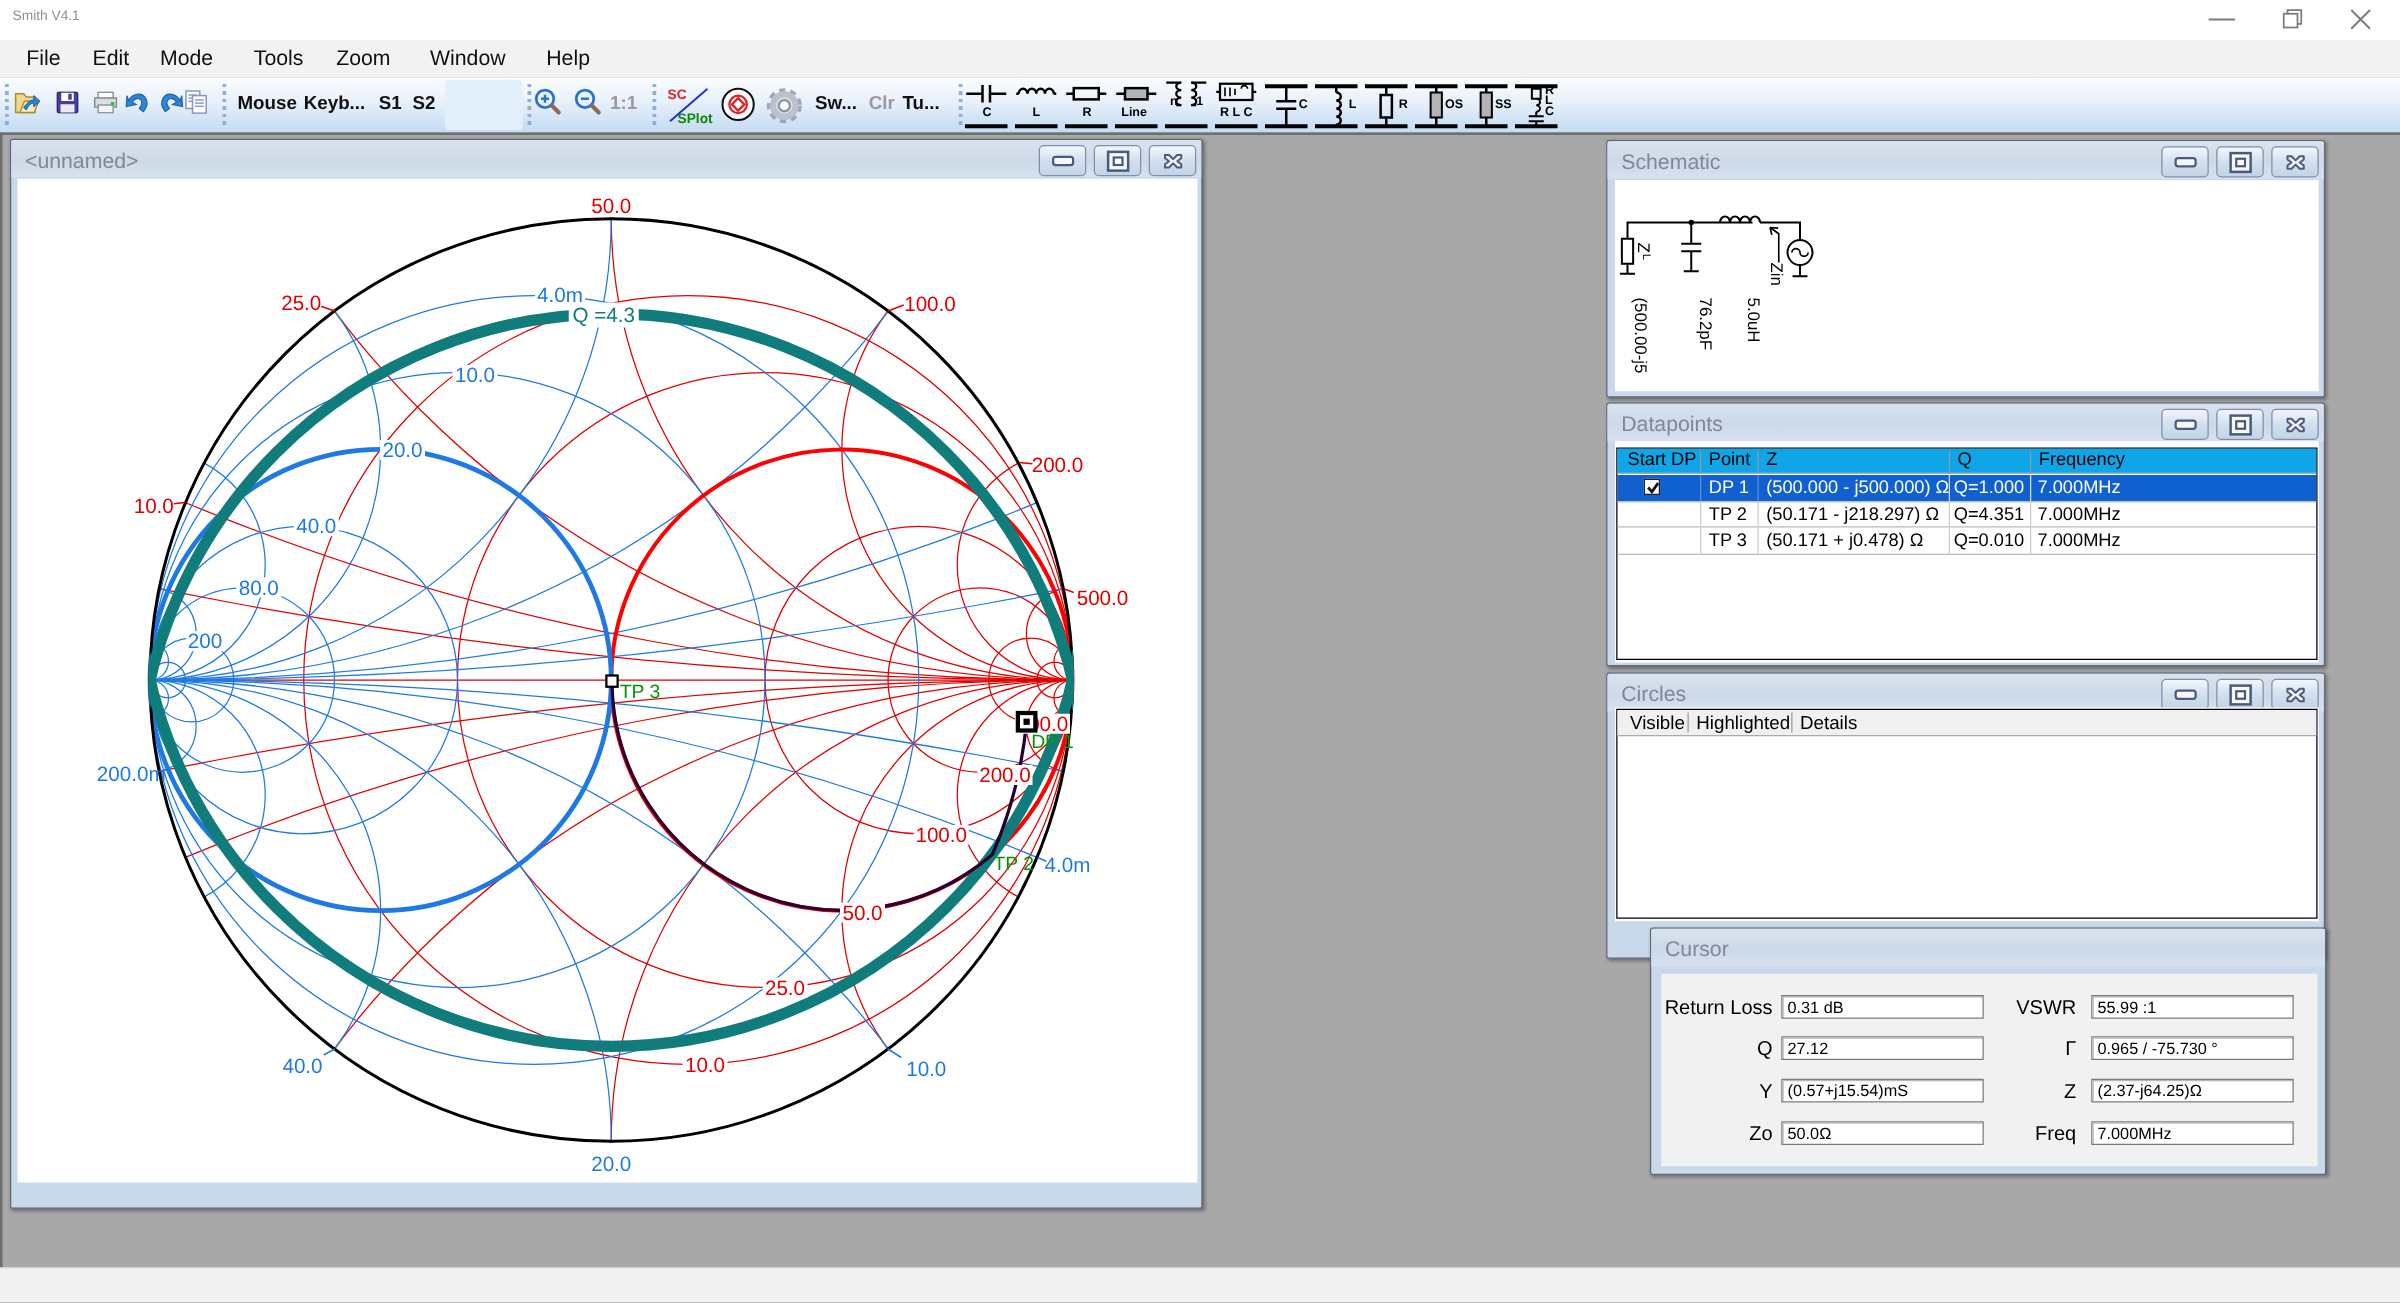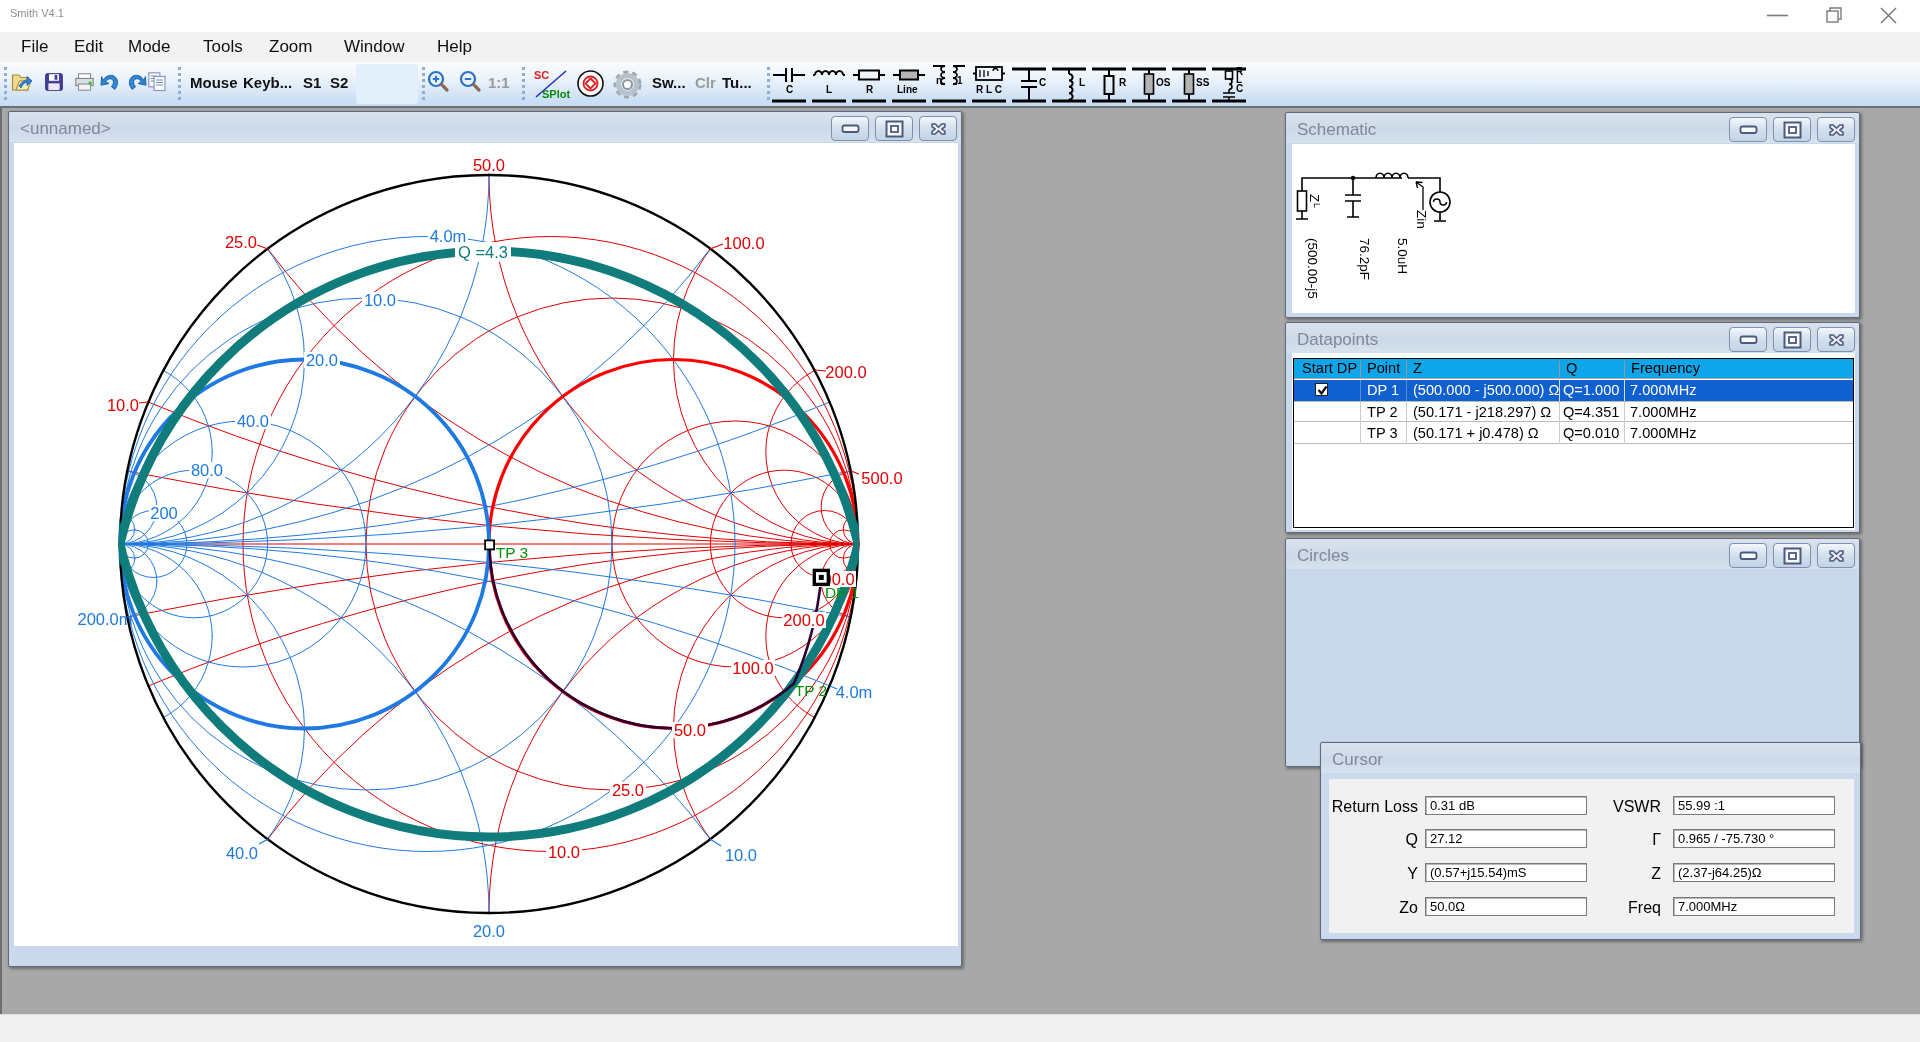--- a/index.html
+++ b/index.html
@@ -431,20 +431,32 @@
     </svg>
     <div class="wbtn" style="left:487px"></div>
     <svg class="abs" style="left:487px;top:4px" width="39" height="26" viewBox="0 0 39 26">
       <rect x="11.5" y="5.5" width="16" height="15" fill="#f6f8fa" stroke="#4d5a80" stroke-width="2"></rect>
       <rect x="16" y="10" width="7" height="6" fill="#fff" stroke="#4d5a80" stroke-width="1.8"></rect>
     </svg>
     <div class="wbtn" style="left:531px"></div>
     <svg class="abs" style="left:531px;top:4px" width="39" height="26" viewBox="0 0 39 26">
       <path d="M13 8 L16.2 8 L19.5 11.3 L22.8 8 L26 8 L26 10.6 L22.8 13 L26 15.4 L26 18 L22.8 18 L19.5 14.7 L16.2 18 L13 18 L13 15.4 L16.2 13 L13 10.6 Z" fill="#eef0f2" stroke="#4d5a80" stroke-width="1.6" stroke-linejoin="round"></path>
     </svg>
+<div class="client" style="left:6px;top:27px;width:563px;height:171px">
+
+<div class="abs" style="left:1px;top:1px;width:561px;height:168px;border:1.5px solid #000;font-size:15px">
+ <div class="abs" style="left:0;top:0;width:100%;height:21px;background:#f0f0f0;border-bottom:1px solid #aaa">
+   <span class="abs" style="left:10px;top:2px">Visible</span>
+          <span class="abs" style="left:63px;top:2px">Highlighted</span>
+   <span class="abs" style="left:146px;top:2px">Details</span>
+   <div class="abs" style="left:56px;top:2px;width:1px;height:16px;background:#999"></div>
+   <div class="abs" style="left:139px;top:2px;width:1px;height:16px;background:#999"></div>
+ </div>
+</div>
+</div>
   </div>
 <div class="win" style="left:1320px;top:742px;width:541px;height:198px">
     <div class="tbar"></div>
     <div class="tit" style="left:11px">Cursor</div>
 <div class="abs" style="left:8px;top:36px;width:525px;height:154px;background:#f1f1f1"></div>
 <div class="flab" style="left:2px;top:55px;width:95px">Return Loss</div>
     <div class="ebox" style="left:104px;top:53px;width:162px;height:19px">0.31 dB</div>
     <div class="flab" style="left:20px;top:88px;width:77px">Q</div>
     <div class="ebox" style="left:104px;top:86px;width:162px;height:19px">27.12</div>
     <div class="flab" style="left:20px;top:122px;width:77px">Y</div>

